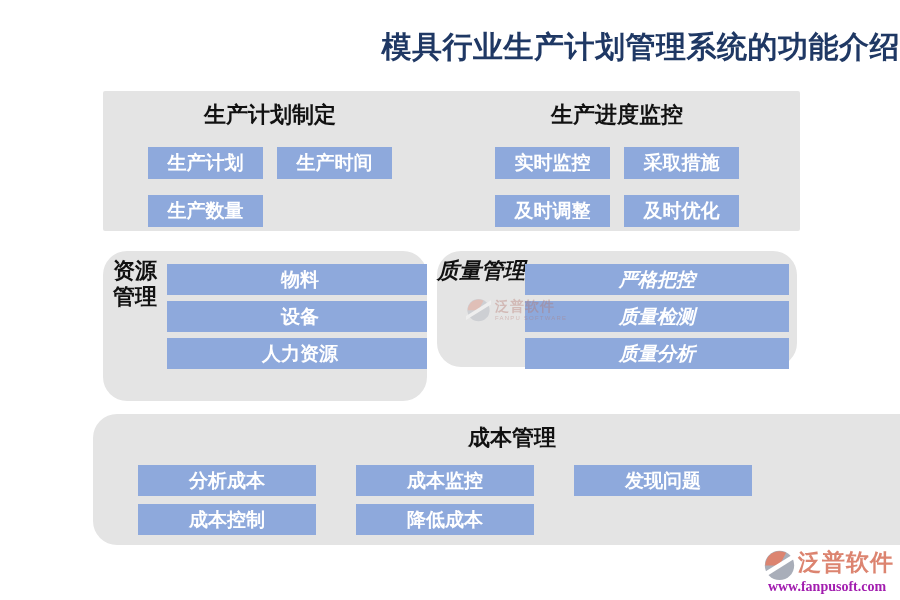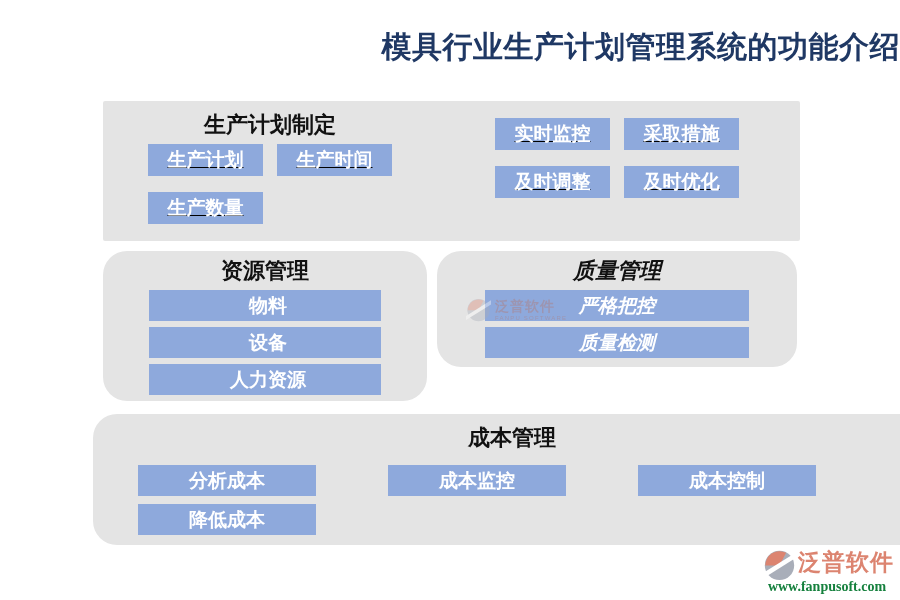--- a/index.html
+++ b/index.html
@@ -5,86 +5,87 @@
   html,body{margin:0;padding:0;background:#ffffff;}
   .stage{
     position:relative;width:900px;height:600px;background:#ffffff;overflow:hidden;
     font-family:"Liberation Sans","DejaVu Sans",sans-serif;
   }
   .title{
     position:absolute;top:27px;left:0;right:0;text-align:right;
     font-size:30px;font-weight:bold;color:#1F3864;letter-spacing:0.5px;
   }
   .panel{position:absolute;background:#E4E4E4;}
-  #panel-top{left:103px;top:101px;width:697px;height:140px;border-radius:2px;}
+  #panel-top{left:103px;top:91px;width:697px;height:140px;border-radius:2px;}
   #panel-resource{left:103px;top:251px;width:324px;height:150px;border-radius:24px;}
   #panel-quality{left:437px;top:251px;width:360px;height:116px;border-radius:24px;font-style:italic;}
   #panel-cost{left:93px;top:414px;width:838px;height:131px;border-radius:24px;}
   .panel-heading{
     font-size:22px;font-weight:bold;color:#111111;text-align:center;line-height:26px;
   }
   .chip{
     background:#8EA9DC;color:#FFFFFF;font-weight:bold;font-size:19px;
     display:flex;align-items:center;justify-content:center;
     box-sizing:border-box;white-space:nowrap;
   }
   
   .top-section{position:absolute;top:11px;display:flex;flex-direction:column;align-items:center;}
   #sec-plan{left:45px;width:244px;}
   #sec-progress{left:392px;width:244px;}
-  .grid2{margin-top:6px;display:grid;grid-template-columns:115px 115px;gap:16px 14px;text-decoration:underline;}
+  .grid2{margin-top:19px;display:grid;grid-template-columns:115px 115px;gap:16px 14px;}
   .grid2 .chip{height:32px;}
   
-  .mid-inner{display:flex;flex-direction:column;align-items:center;padding-top:7px;}
+  .mid-inner{display:flex;flex-direction:row;align-items:flex-start;padding-top:7px;}
   .stack{margin-top:6px;display:flex;flex-direction:column;gap:6px;align-items:center;}
   .stack .chip{height:31px;}
-  #panel-resource .chip{width:232px;padding-left:6px;}
+  #panel-resource .chip{width:260px;padding-left:6px;}
   #panel-quality .chip{width:264px;}
   
   #panel-cost .panel-heading{position:absolute;top:11px;left:0;right:0;}
   .grid3{
     position:absolute;top:51px;left:45px;
-    display:grid;grid-template-columns:178px 178px 178px;gap:8px 72px;
+    display:grid;grid-template-columns:178px 178px 178px;gap:8px 40px;
   }
   .grid3 .chip{height:31px;}
   
   .watermark{
     position:absolute;left:466px;top:296px;display:flex;align-items:center;gap:4px;
     opacity:0.38;pointer-events:none;
   }
   .watermark .wm-text{display:flex;flex-direction:column;line-height:1;}
   .wm-name{font-size:14px;font-weight:bold;color:#B5766C;letter-spacing:1px;}
   .wm-sub{font-size:6px;color:#B5766C;letter-spacing:1.2px;margin-top:2px;}
   
   .footer-logo{position:absolute;left:760px;top:547px;width:134px;}
   .fl-row{display:flex;align-items:flex-start;justify-content:flex-end;gap:2px;}
   .fl-name{font-size:23px;font-weight:bold;color:#DC8470;letter-spacing:1px;line-height:30px;}
   .fl-url{
     display:block;text-align:center;margin-top:-3px;text-decoration:none;
     font-family:"Liberation Serif","DejaVu Serif",serif;
-    font-size:14px;font-weight:bold;color:#15803d;
+    font-size:14px;font-weight:bold;color:#a21caf;
   }
 </style>
 </head>
 <body>
 
 <div class="stage">
 
   <div class="title">模具行业生产计划管理系统的功能介绍</div>
 
   <div class="panel" id="panel-top">
     <div class="top-section" id="sec-plan">
       <div class="panel-heading">生产计划制定</div>
       <div class="grid2">
         <div class="chip">生产计划</div>
         <div class="chip">生产时间</div>
         <div class="chip">生产数量</div>
       </div>
     </div>
     <div class="top-section" id="sec-progress">
+      <div class="panel-heading">生产进度监控</div>
       <div class="grid2">
         <div class="chip">实时监控</div>
         <div class="chip">采取措施</div>
         <div class="chip">及时调整</div>
         <div class="chip">及时优化</div>
       </div>
     </div>
   </div>
 
   <div class="panel" id="panel-resource">
@@ -97,29 +98,31 @@
       </div>
     </div>
   </div>
 
   <div class="panel" id="panel-quality">
     <div class="mid-inner">
       <div class="panel-heading">质量管理</div>
       <div class="stack">
         <div class="chip">严格把控</div>
         <div class="chip">质量检测</div>
+        <div class="chip">质量分析</div>
       </div>
     </div>
   </div>
 
   <div class="panel" id="panel-cost">
     <div class="panel-heading">成本管理</div>
     <div class="grid3">
       <div class="chip">分析成本</div>
       <div class="chip">成本监控</div>
+      <div class="chip">发现问题</div>
       <div class="chip">成本控制</div>
       <div class="chip">降低成本</div>
     </div>
   </div>
 
   <div class="watermark">
     <svg width="25" height="27" viewBox="0 0 36 38">
       <circle cx="18" cy="20" r="16" fill="#A9AEB9"></circle>
       <path d="M18 20 L2.5 20 A15.5 15.5 0 0 1 25.2 6.3 Z" fill="#DC8470"></path>
       <rect x="-8" y="17.5" width="52" height="5" fill="#ffffff" transform="rotate(-32 18 20)"></rect>

